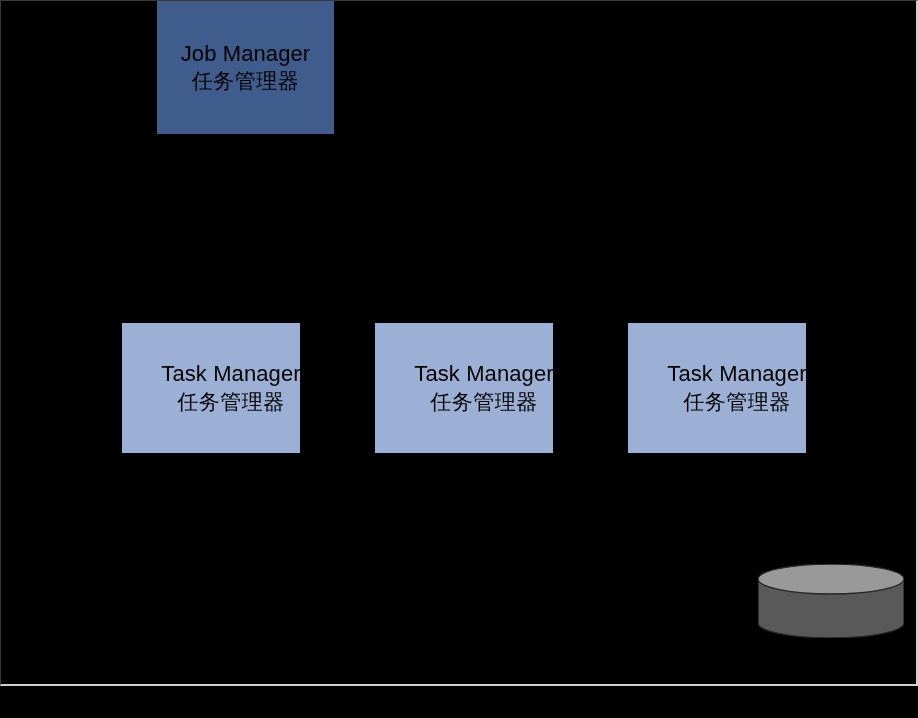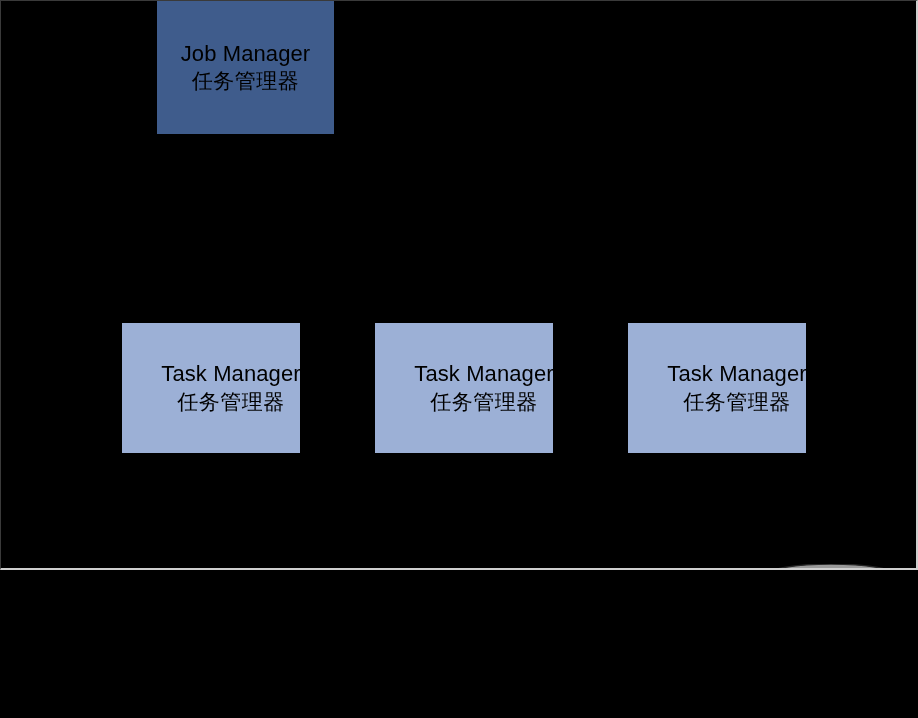--- a/index.html
+++ b/index.html
@@ -8,21 +8,21 @@
     background: #000000;
   }
 
   body {
     font-family: "Liberation Sans", sans-serif;
   }
 
   #canvas {
     position: relative;
     width: 918px;
-    height: 570px;
+    height: 686px;
     background: #000000;
     overflow: hidden;
     box-sizing: border-box;
     border-right: 2px solid #cfcfcf;
     border-bottom: 2px solid #cfcfcf;
     border-top: 1px solid #3a3a3a;
     border-left: 1px solid #3a3a3a;
   }
 
   

